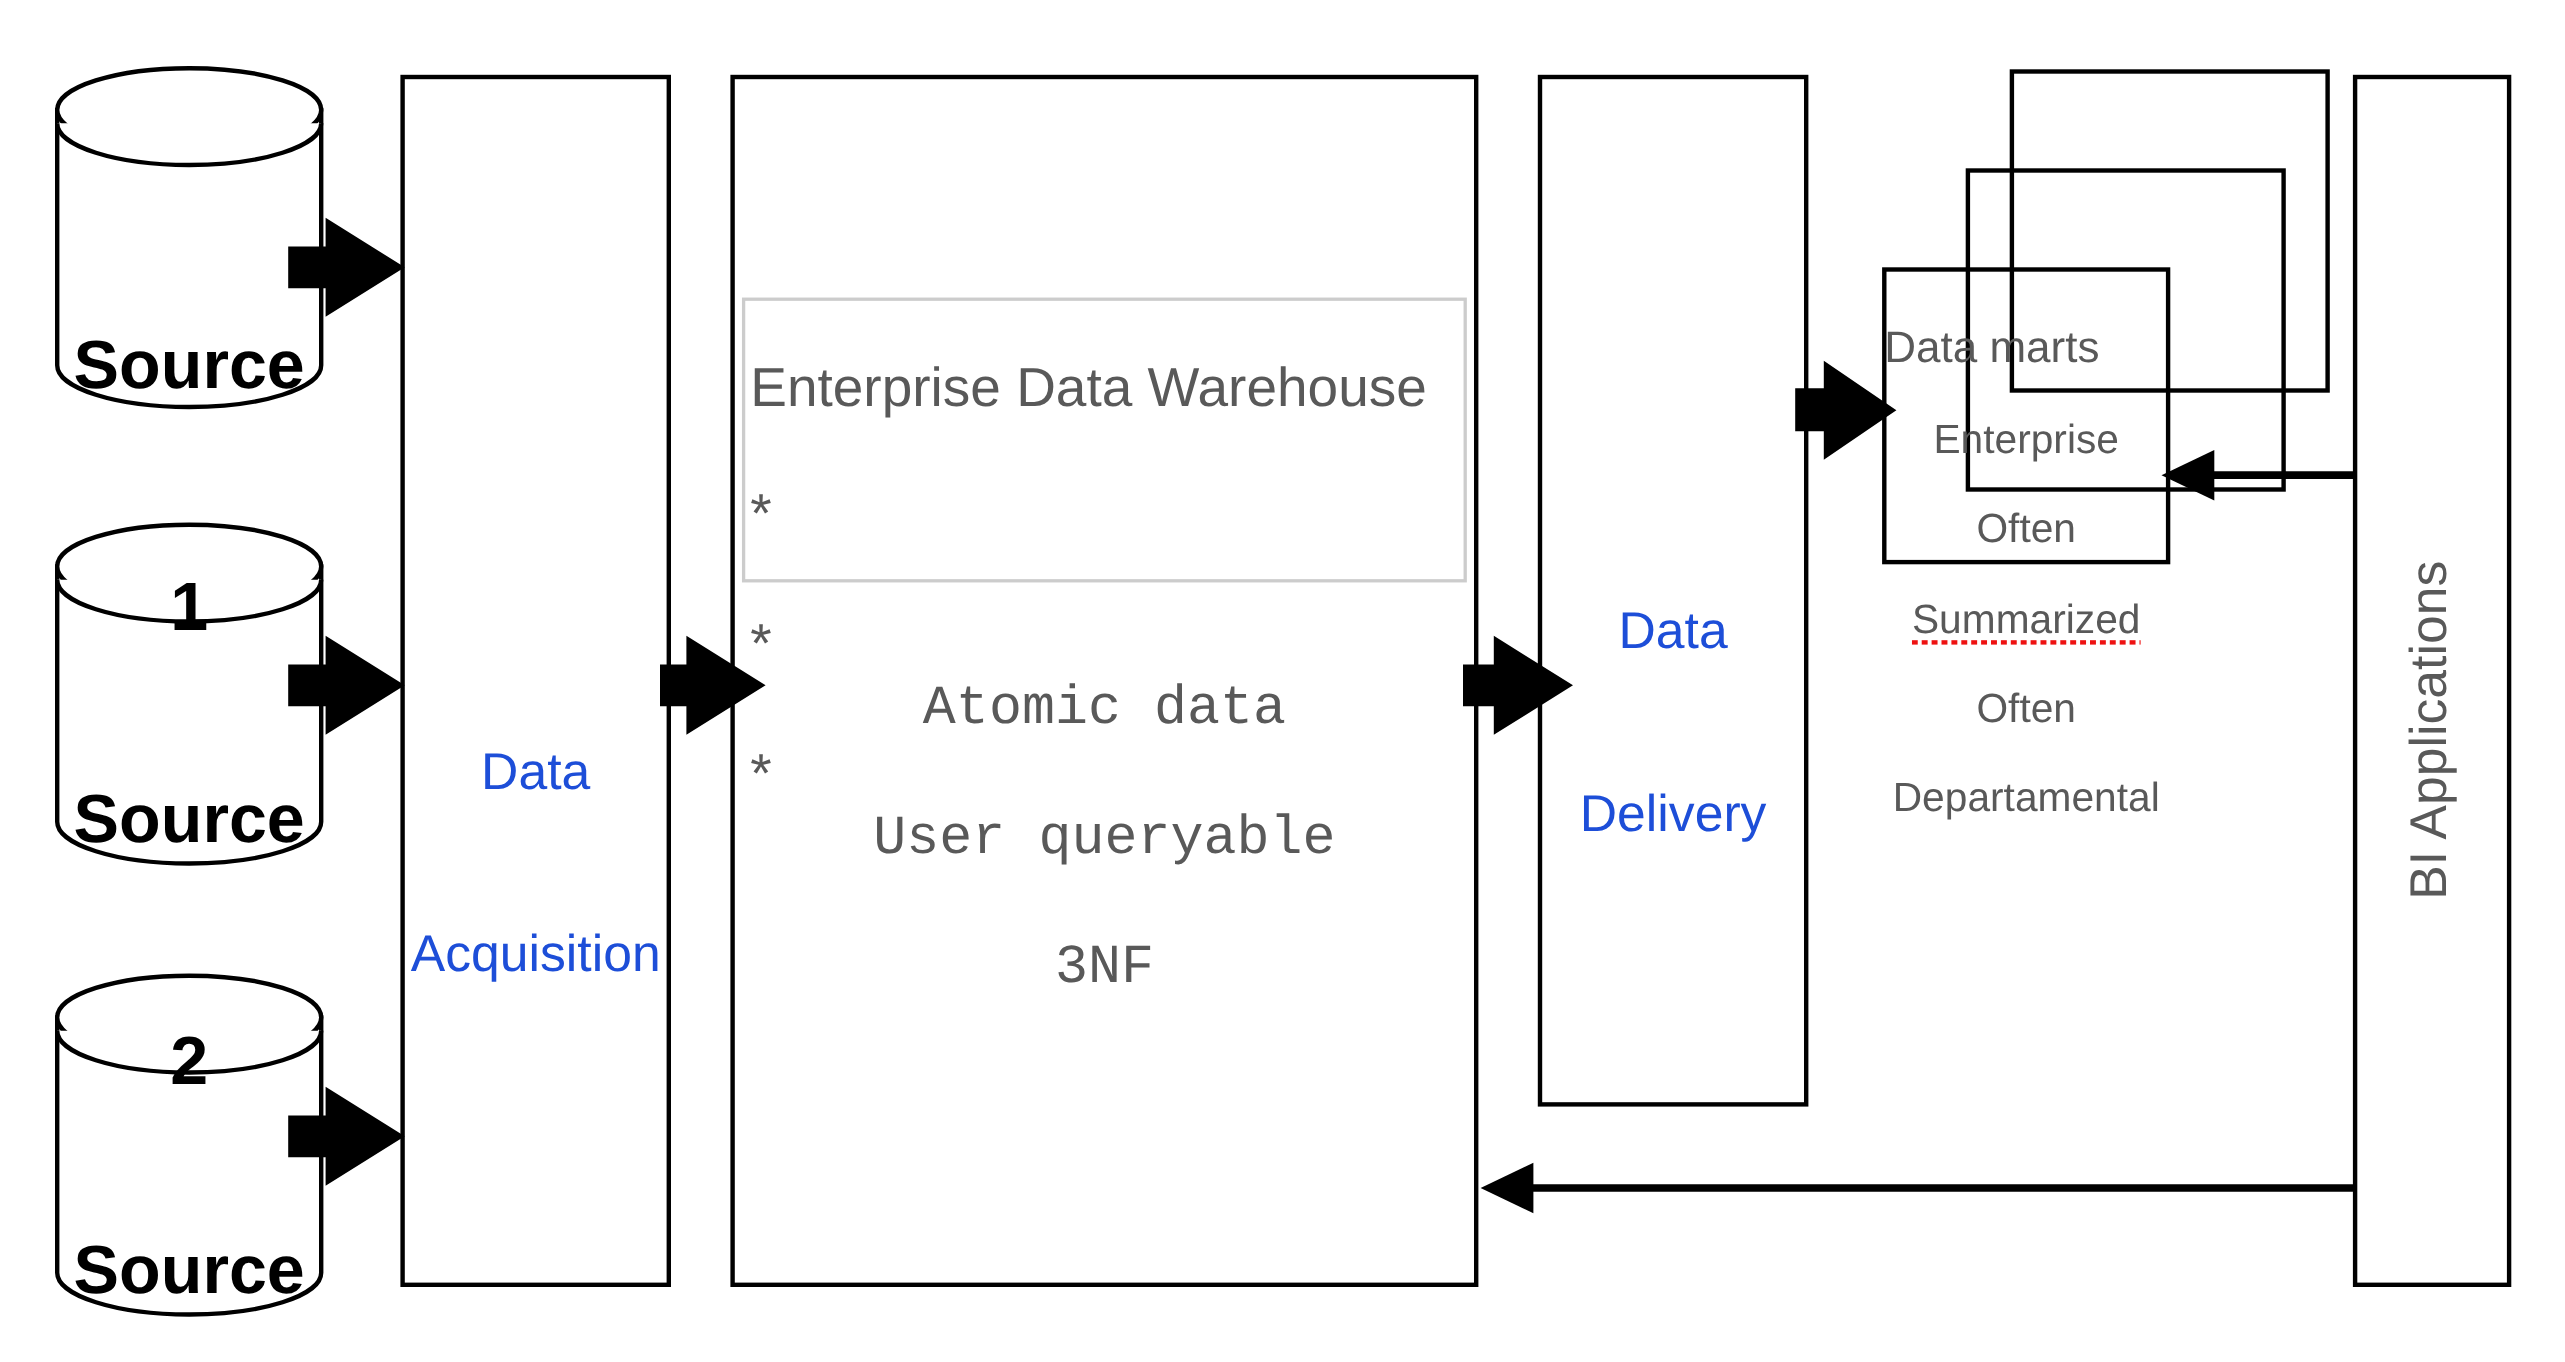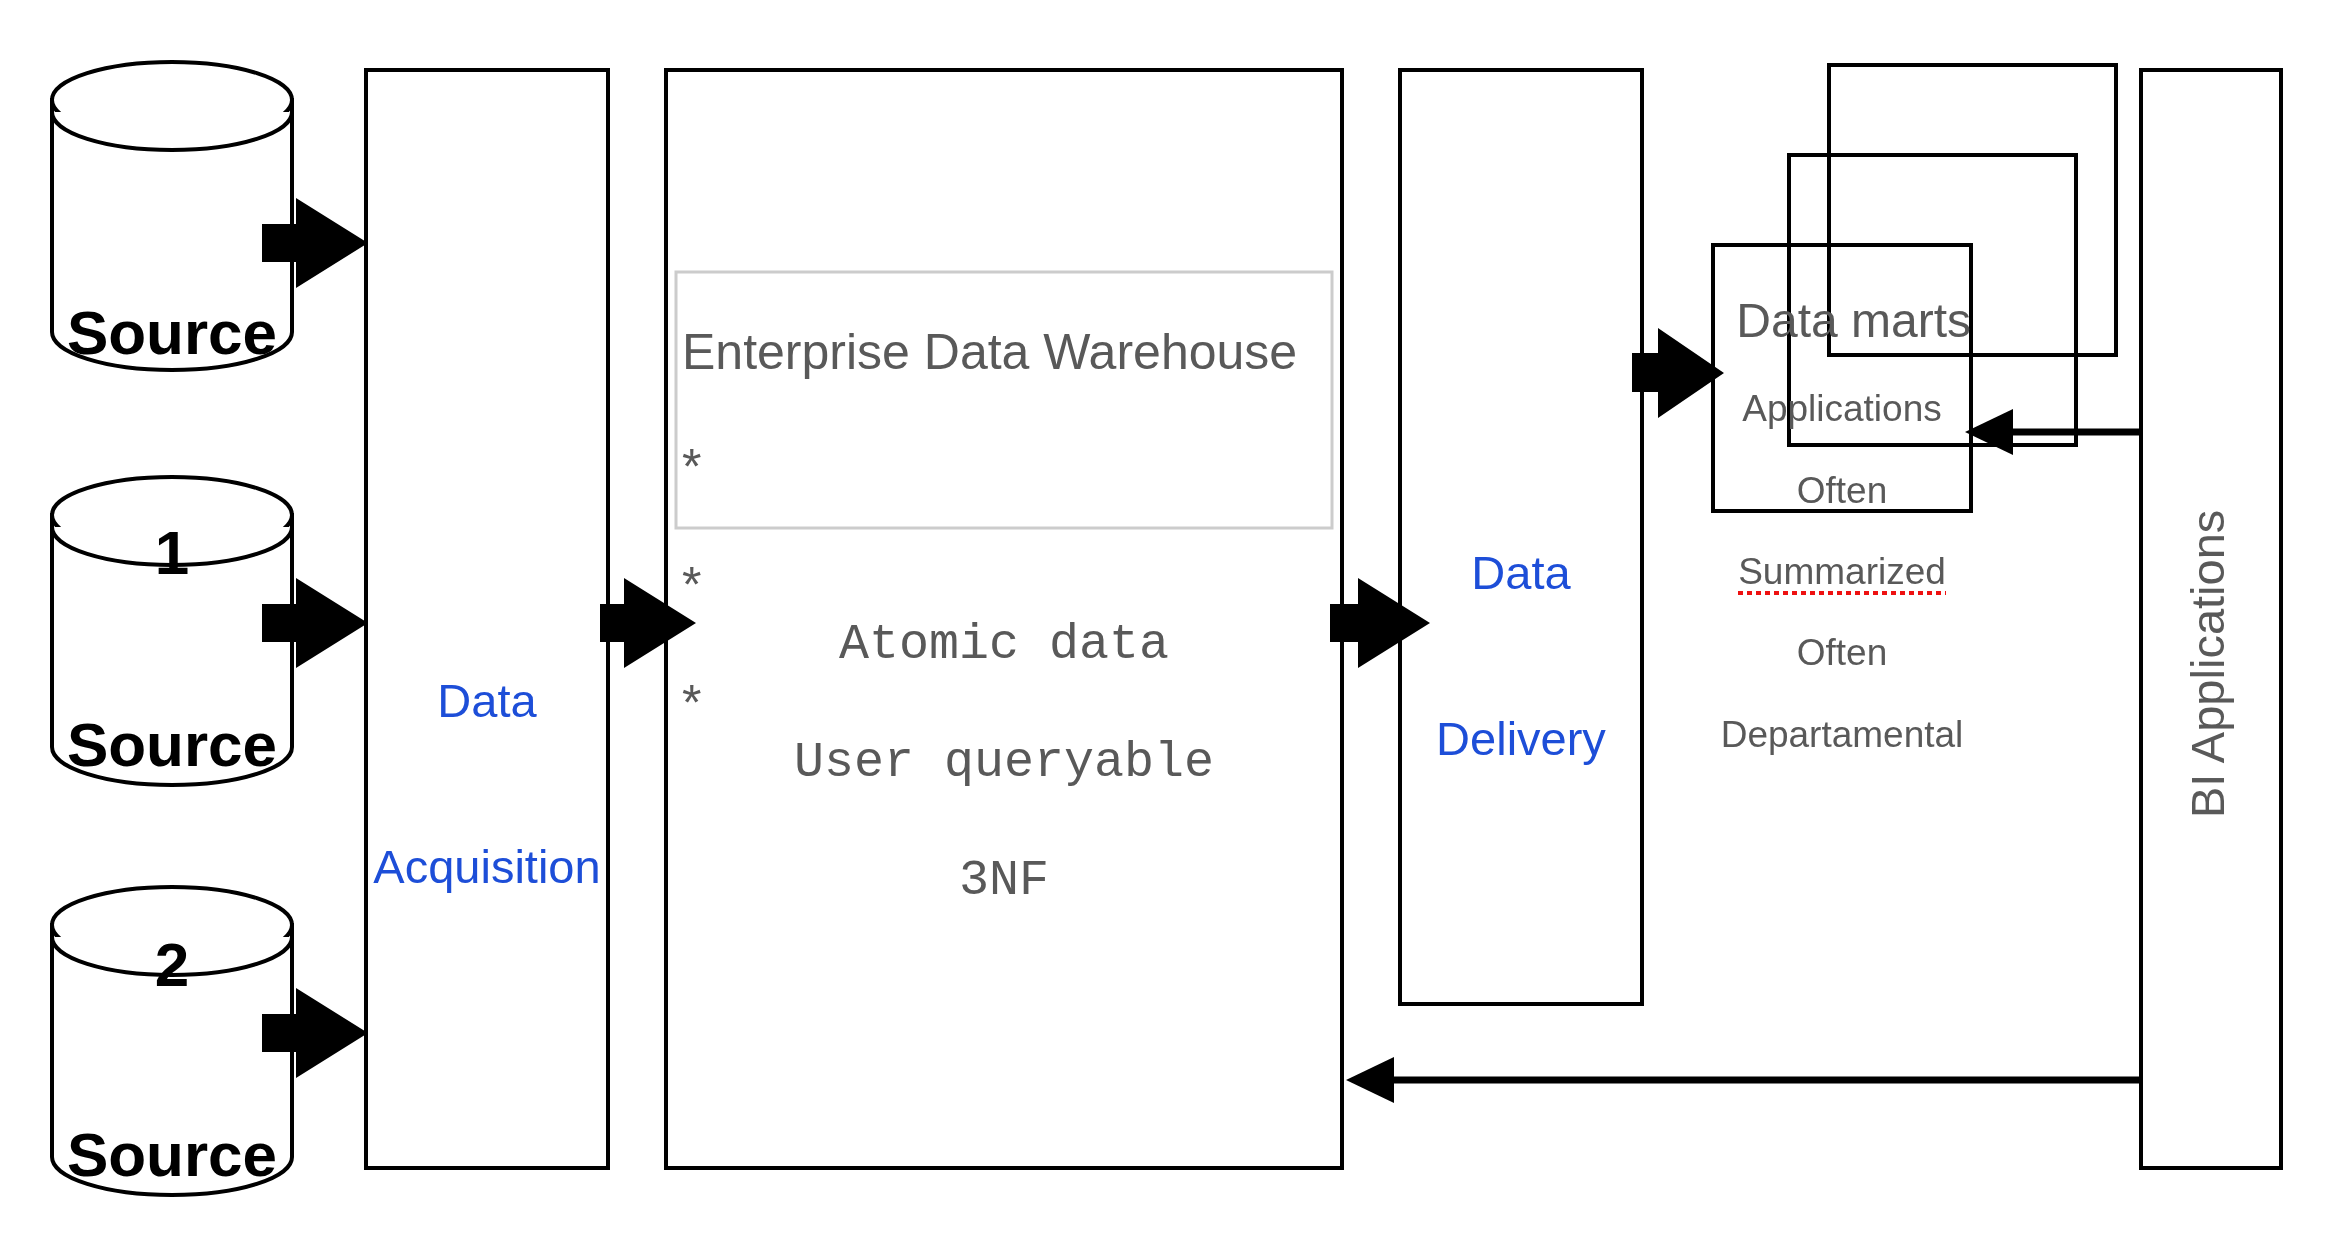--- a/index.html
+++ b/index.html
@@ -89,22 +89,22 @@
     top: 0;
   }
   .edw-bullet-text {
     display: block;
     text-align: center;
     width: 100%;
     font-family: Liberation Mono, monospace;
   }
   .mart-title {
     color: #595959;
-    font-size: 48px;
-    text-align: right;
+    font-size: 40px;
+    text-align: left;
     font-family: "Liberation Sans", sans-serif;
   }
   .mart-line {
     color: #595959;
     font-size: 37px;
     text-align: center;
     font-family: "Liberation Sans", sans-serif;
   }
   .spellcheck {
     background-image: linear-gradient(to right, #ee1111 0 60%, rgba(0,0,0,0) 60% 100%);
@@ -237,21 +237,21 @@
     </div>
   </div>
 
   <div class="txt grey-label" style="left:1400px; top:434px; width:242px;">
     <div>Data</div>
     <div>Delivery</div>
   </div>
 
   <div class="txt" style="left:1713px; top:255px; width:258px;">
     <div class="mart-title">Data marts</div>
-    <div class="mart-line">Applications</div>
+    <div class="mart-line">Enterprise</div>
     <div class="mart-line">Often</div>
     <div class="mart-line"><span class="spellcheck">Summarized</span></div>
     <div class="mart-line">Often</div>
     <div class="mart-line">Departamental</div>
   </div>
 
   <div class="txt" style="left:2180px; top:780px; width:0; height:0;">
     <div class="bi-label">BI Applications</div>
   </div>
 

